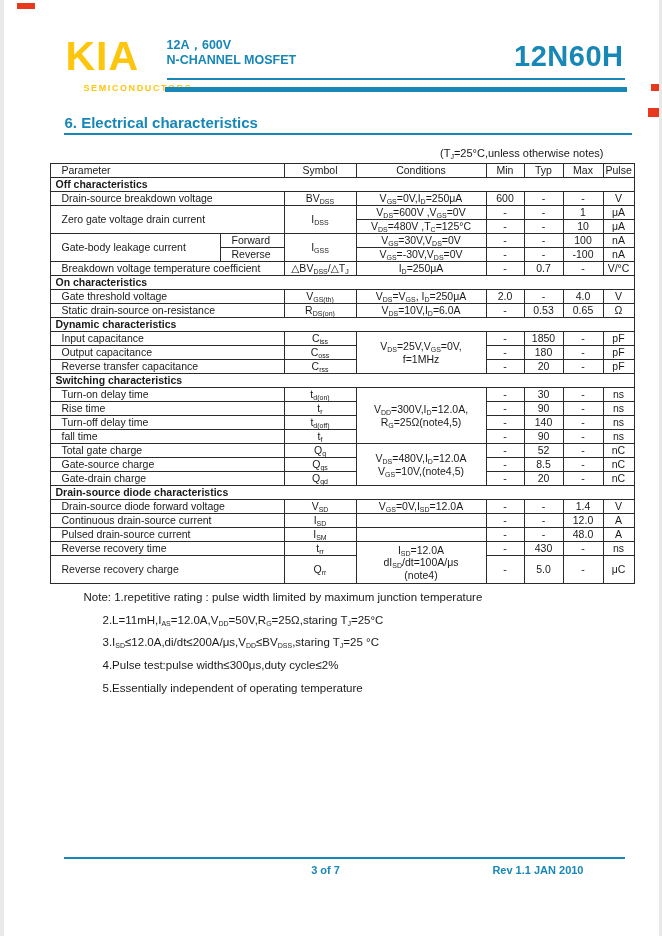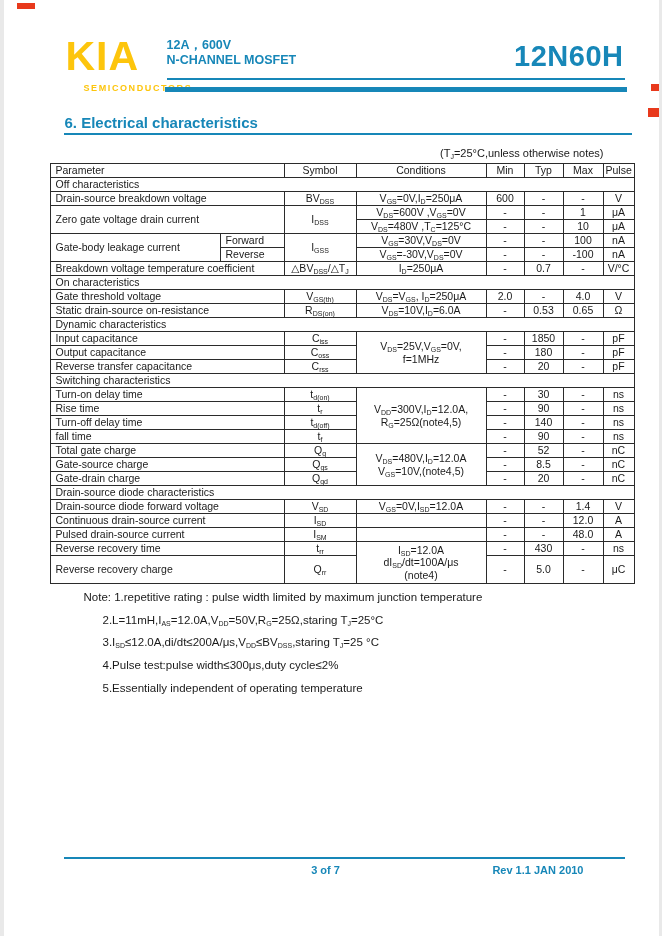--- a/index.html
+++ b/index.html
@@ -33,22 +33,22 @@
   .cond-note{position:absolute;left:380px;top:147px;width:220px;text-align:right;font-size:11px;color:#1a1a1a;}
   
   table.ec{
     position:absolute;left:46px;top:163px;width:584px;
     border-collapse:collapse;table-layout:fixed;font-size:10.5px;
   }
   table.ec td{
     border:1px solid #2b2b2b;text-align:center;vertical-align:middle;
     padding:0 2px;height:13px;line-height:1.2;overflow:hidden;white-space:nowrap;
   }
-  table.ec td.left{text-align:left;padding-left:5px;}
-  table.ec td.section{text-align:left;padding-left:5px;}
+  table.ec td.left{text-align:left;padding-left:11px;}
+  table.ec td.section{text-align:left;padding-left:5px;font-weight:bold;}
   table.ec td.wrap{white-space:normal;}
   table.ec tr.tall td{height:27px;}
   sub{font-size:7px;vertical-align:-2px;line-height:0;}
   
   .notes{position:absolute;left:0;top:591px;width:662px;font-size:11.5px;}
   .note-line{margin-left:99px;margin-bottom:10px;line-height:1.1;}
   .note-line.first{margin-left:80px;}
   
   .footer-line{position:absolute;left:60px;top:857px;width:561px;height:1.8px;background:var(--accent,#1787b8);}
   .page-num{position:absolute;left:282px;top:864px;width:80px;text-align:center;font-size:11px;font-weight:bold;color:var(--accent,#1787b8);}

